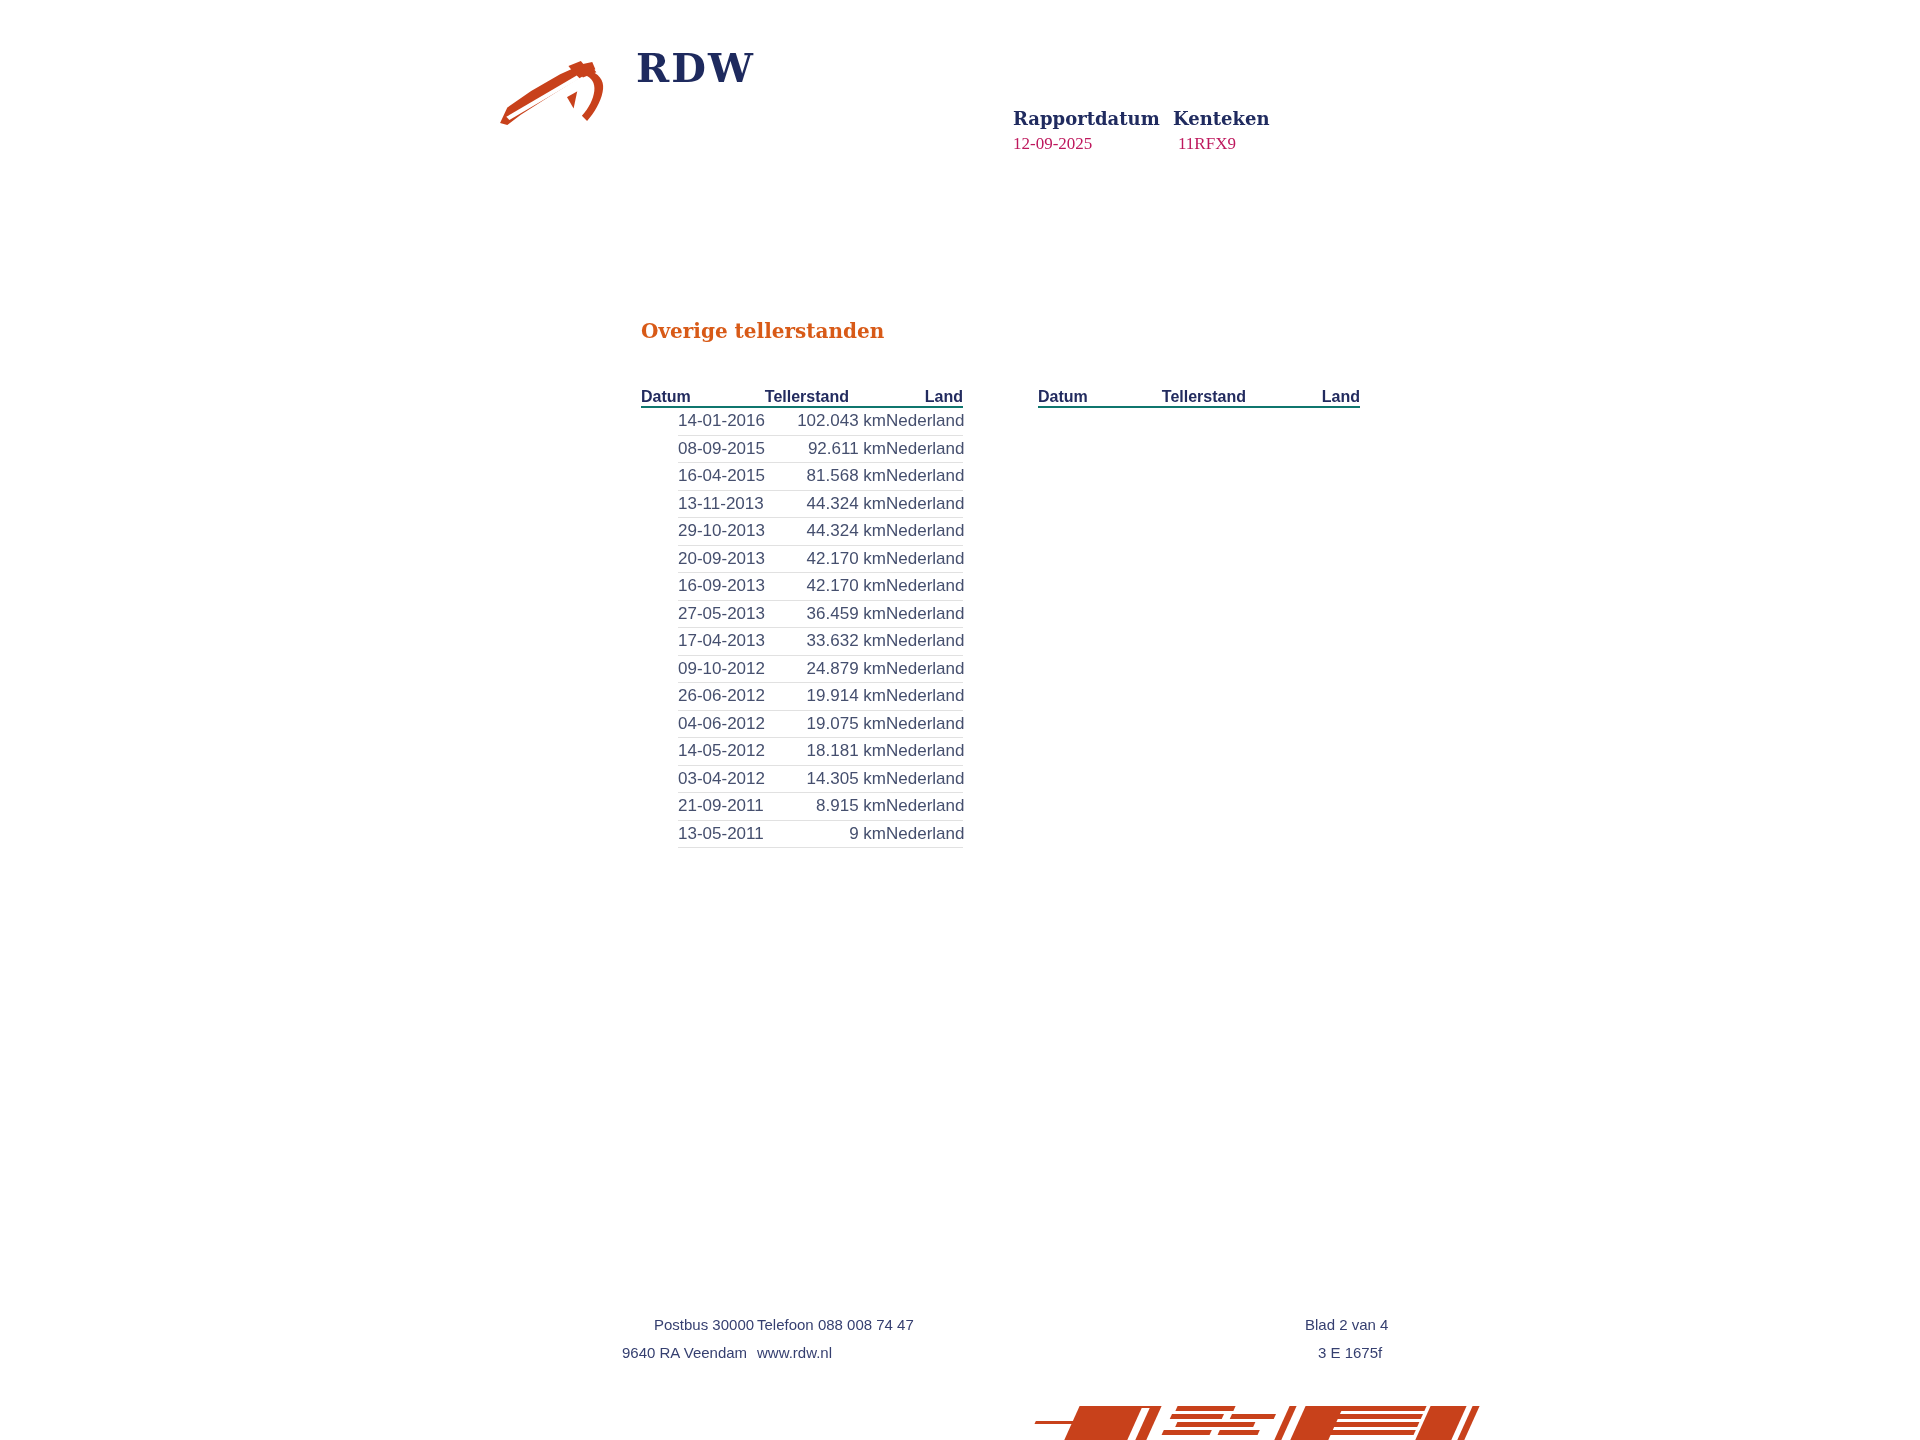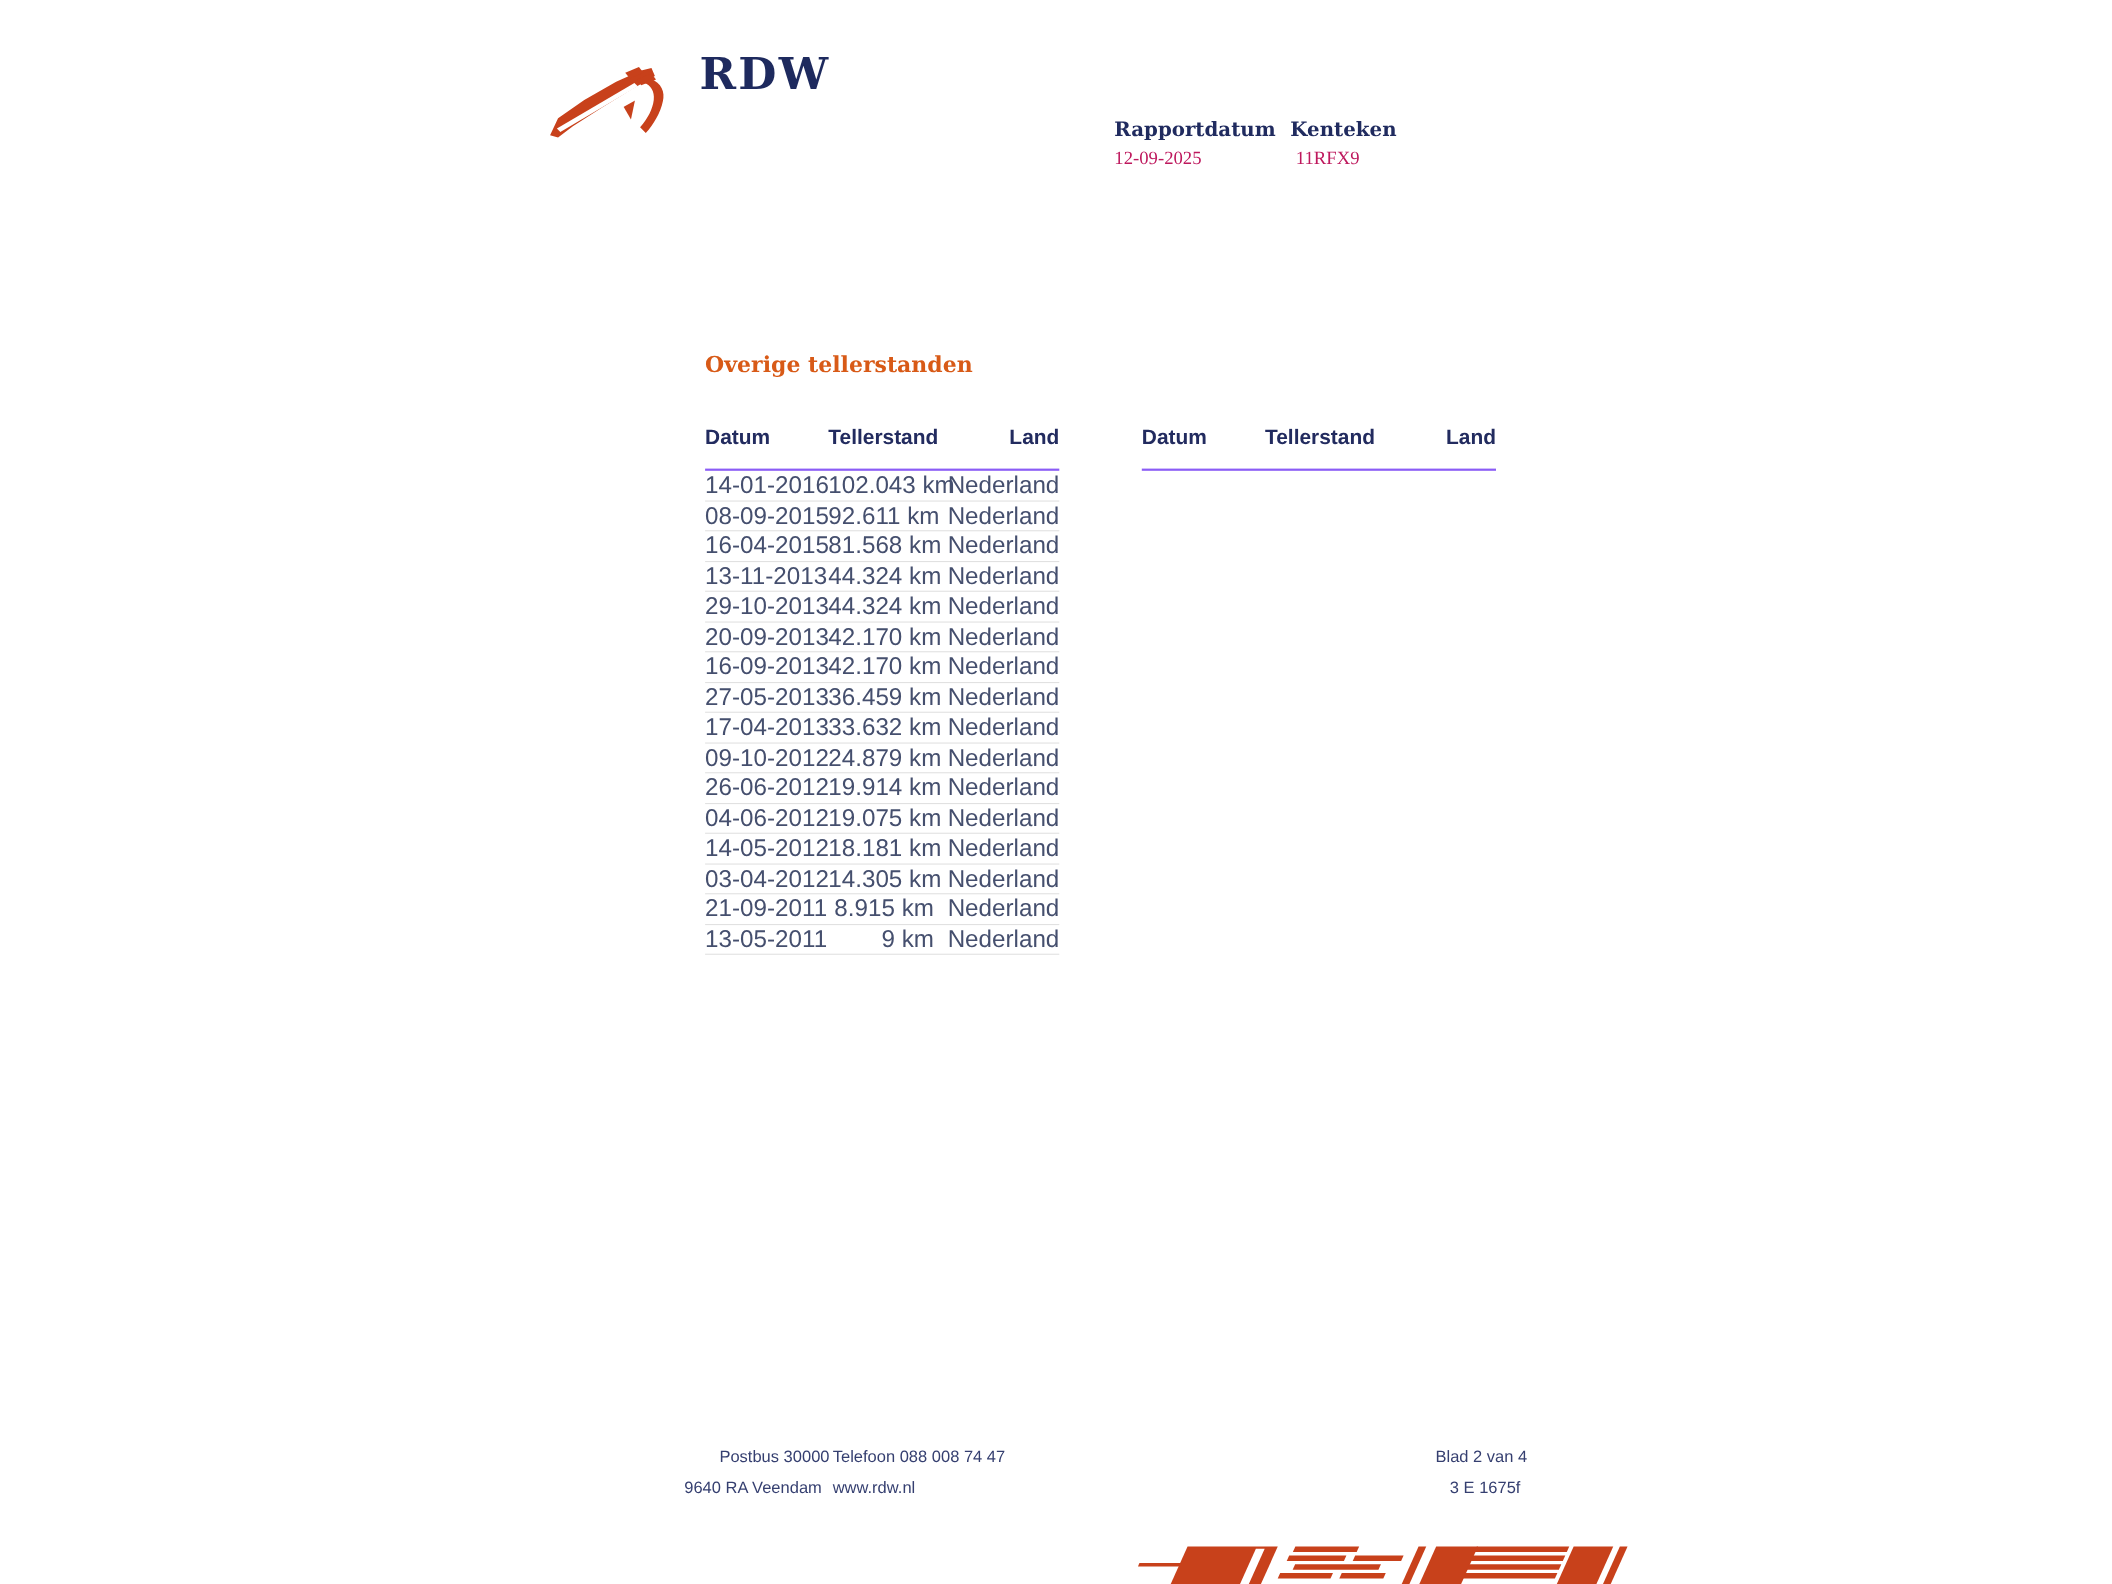--- a/index.html
+++ b/index.html
@@ -42,29 +42,30 @@
     font-weight:bold;font-size:20px;
     color:#D85A17;
   }
 
   
   .odo-table{width:322px;}
   .odo-table.left{left:641px;top:388px;}
   .odo-table.right{left:1038px;top:388px;}
   .thead{
     display:grid;grid-template-columns:112px 96px 1fr;
-    font-weight:bold;font-size:19px;color:#222B5F;
-    padding-bottom:16px;
-    border-bottom:2px solid #8b5cf6;
+    font-weight:bold;font-size:16px;color:#222B5F;
+    padding-bottom:0;
+    border-bottom:2px solid #0f766e;
   }
   .trow{
     display:grid;grid-template-columns:112px 96px 1fr;
-    font-size:22px;color:#454F6E;
+    font-size:17px;color:#454F6E;
     line-height:26.5px;
     border-bottom:1px solid #E1E1E1;
+    margin-left:37px;
   }
   .cell{white-space:nowrap;}
   .col-right{text-align:right;}
 
   
   .foot{font-size:15px;color:#353F70;}
   .foot-addr1{left:643px;top:1316px;margin-left:11px;}
   .foot-addr2{left:622px;top:1344px;}
   .foot-phone{left:757px;top:1316px;}
   .foot-site{left:757px;top:1344px;}

